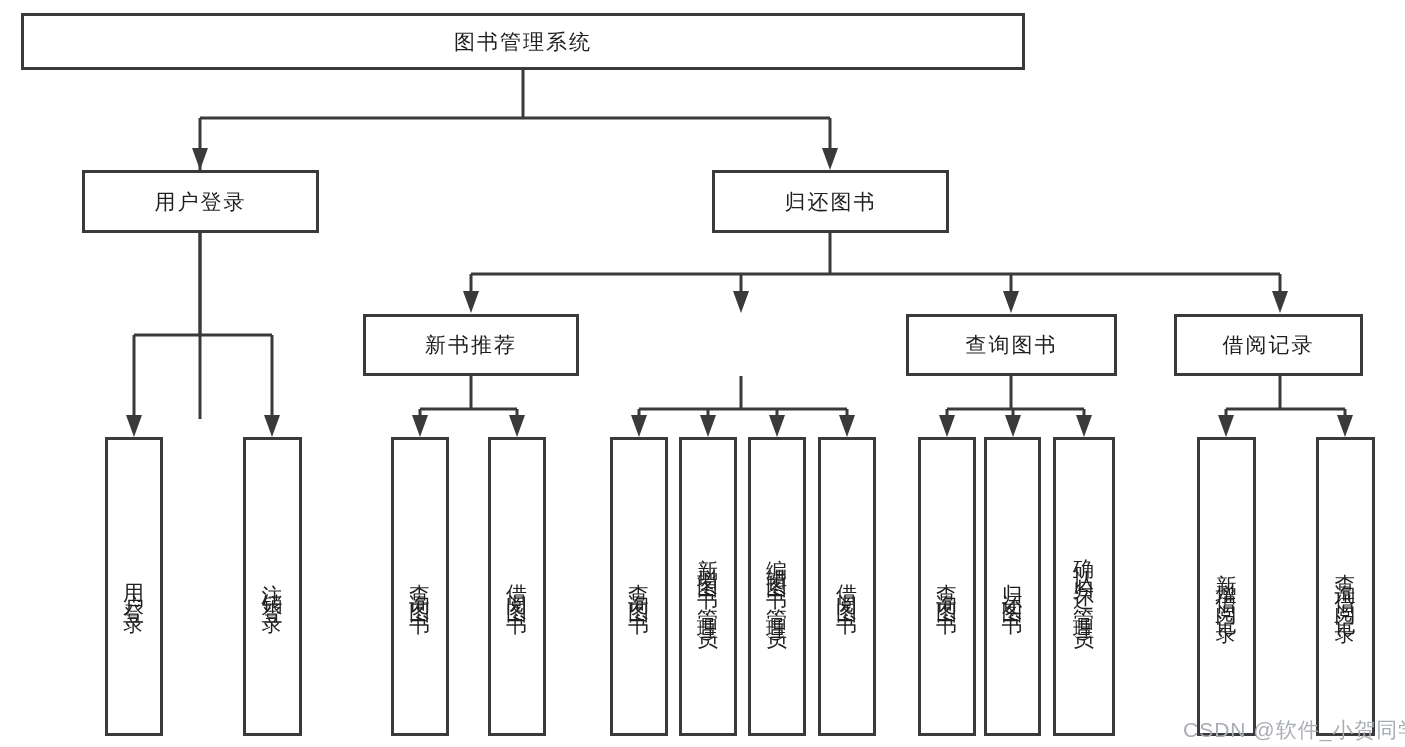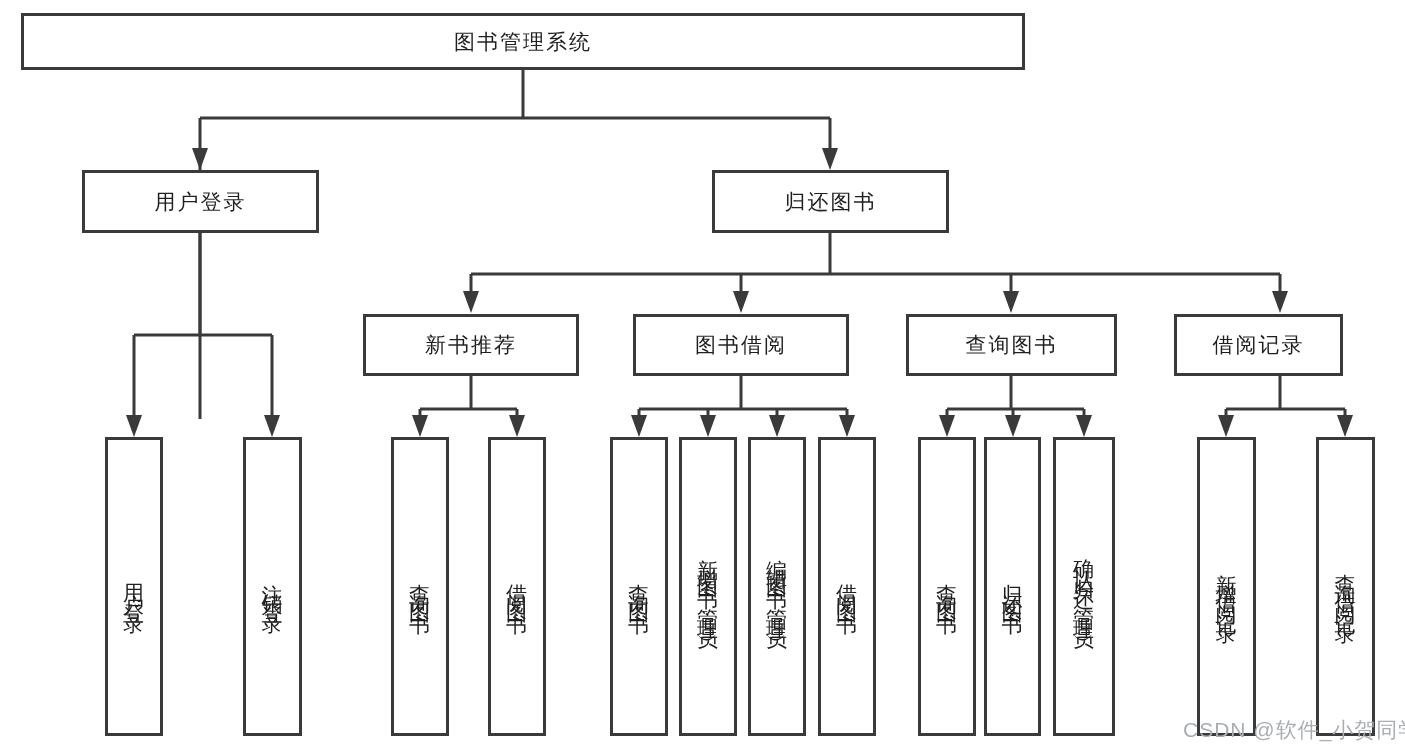--- a/index.html
+++ b/index.html
@@ -41,21 +41,21 @@
     font-size:21px;
     line-height:1;
   }
   
   .n-root       {left:21px;  top:13px;  width:1004px; height:57px;}
   .n-l2-login   {left:82px;  top:170px; width:237px;  height:63px;}
   .n-l2-mgmt    {left:712px; top:170px; width:237px;  height:63px;}
   .n-l3-new     {left:363px; top:314px; width:216px;  height:62px;}
   .n-l3-borrow  {left:633px; top:314px; width:216px;  height:62px;}
   .n-l3-current {left:906px; top:314px; width:211px;  height:62px;}
-  .n-l3-records {left:1174px;top:314px; width:169px;  height:62px;}
+  .n-l3-records {left:1174px;top:314px; width:189px;  height:62px;}
   
   .leaf{top:437px;height:299px;width:58px;}
   .lf-login1     {left:105px;}
   .lf-logout     {left:243px;width:59px;}
   .lf-new-q      {left:391px;}
   .lf-new-b      {left:488px;}
   .lf-bb-q       {left:610px;}
   .lf-bb-add     {left:679px;}
   .lf-bb-edit    {left:748px;}
   .lf-bb-borrow  {left:818px;}
@@ -137,23 +137,20 @@
   <div class="node n-l2-login">
     <span class="lbl">用户登录</span>
   </div>
   <div class="node n-l2-mgmt">
     <span class="lbl">归还图书</span>
   </div>
 
   <div class="node n-l3-new">
     <span class="lbl">新书推荐</span>
   </div>
-  <div class="node n-l3-borrow">
-    <span class="lbl">图书借阅</span>
-  </div>
   <div class="node n-l3-current">
     <span class="lbl">查询图书</span>
   </div>
   <div class="node n-l3-records">
     <span class="lbl">借阅记录</span>
   </div>
 
   <div class="node leaf lf-login1">
     <span class="lbl">用户登录</span>
   </div>

